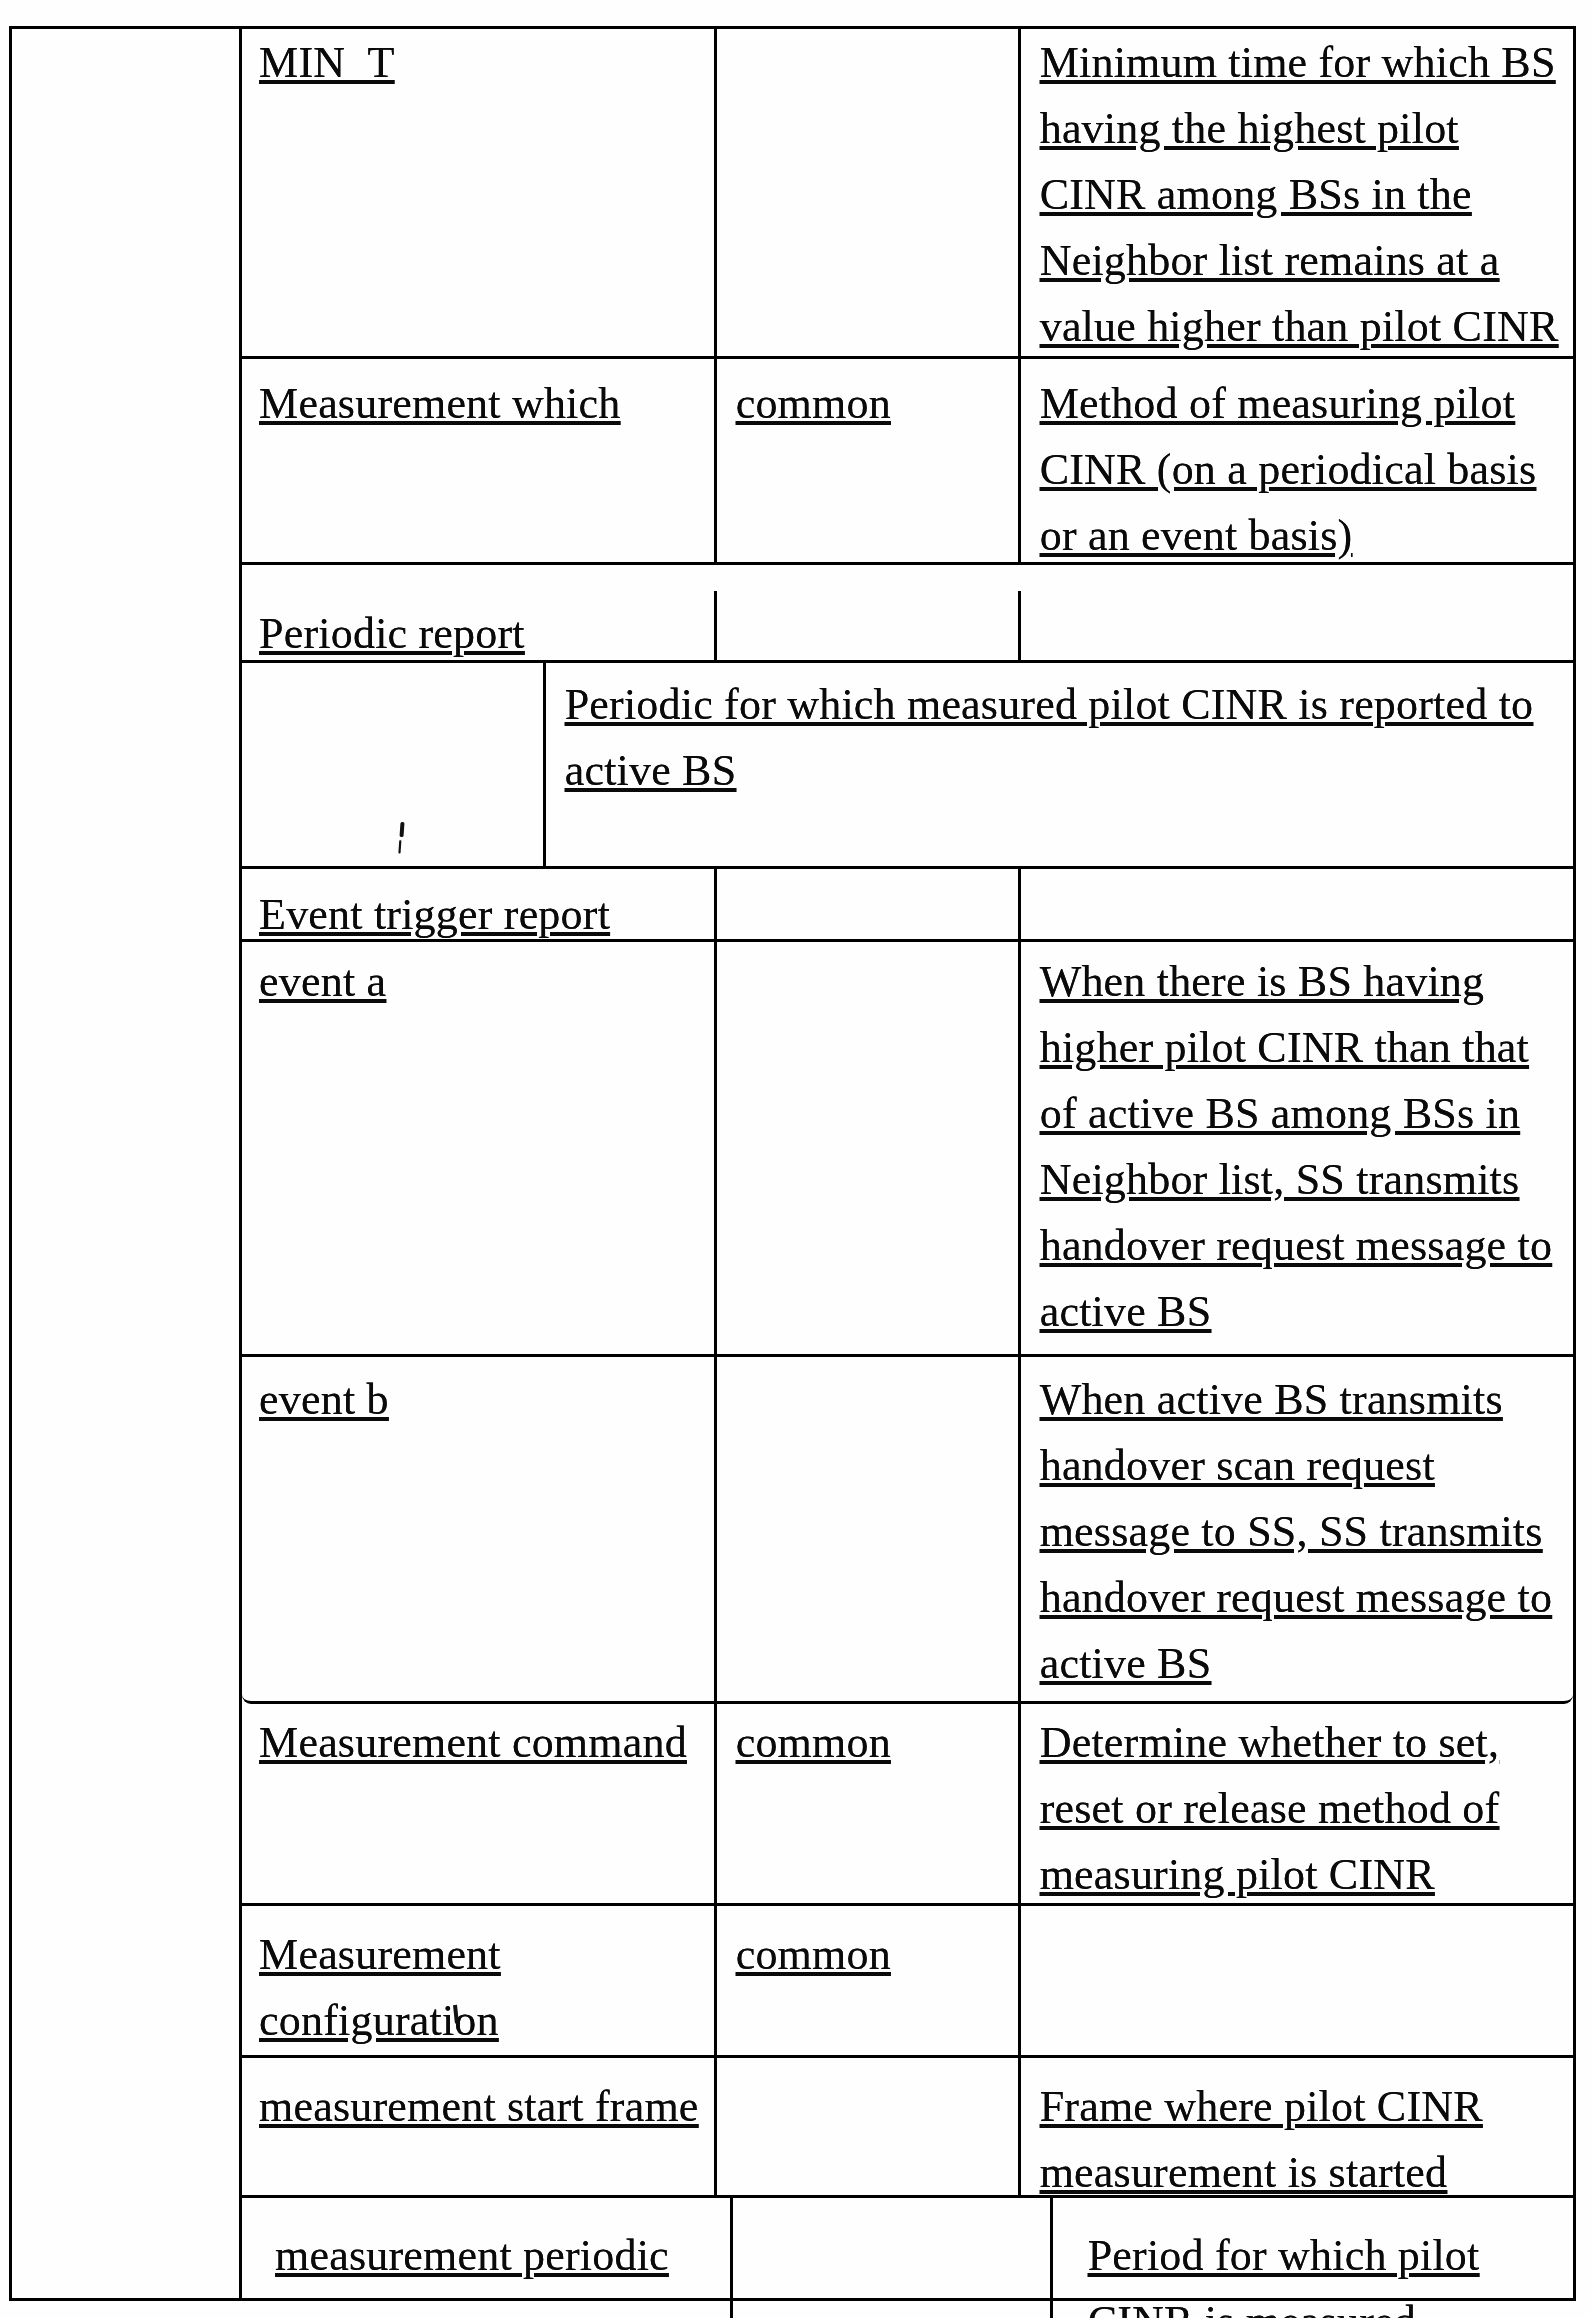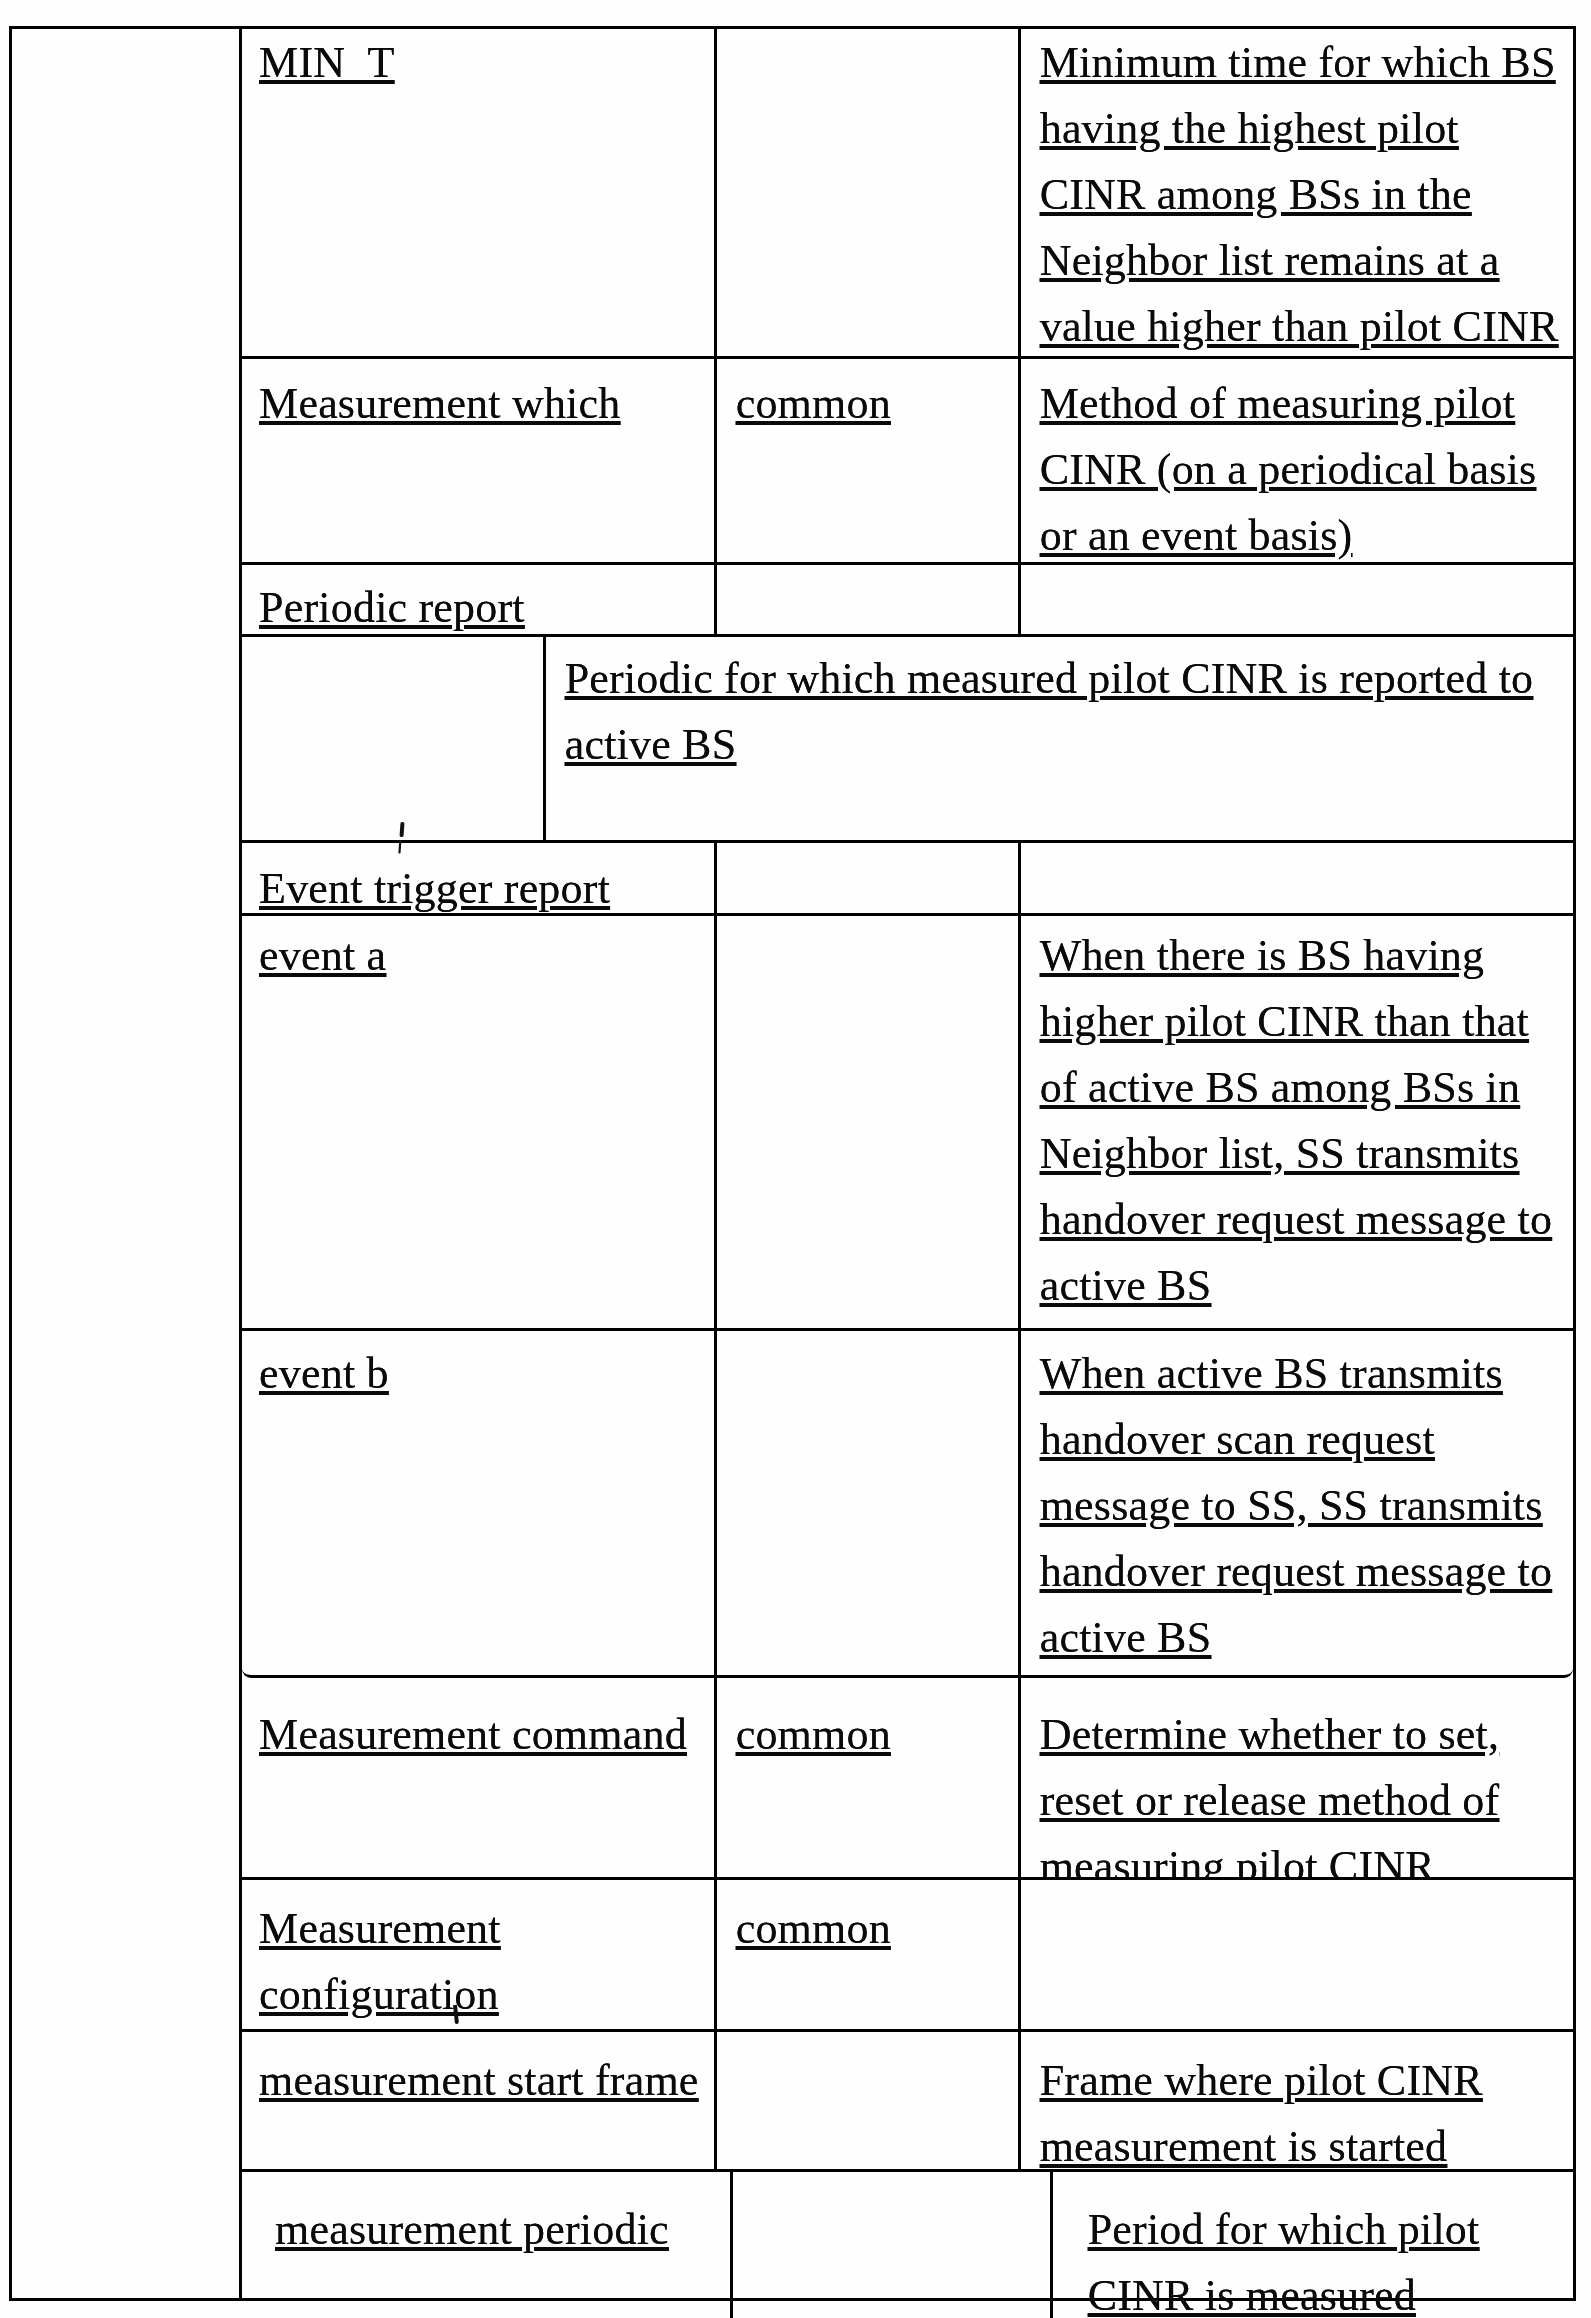--- a/index.html
+++ b/index.html
@@ -55,26 +55,26 @@
     border-right: 3.5px solid #000;
     padding: 0 5.2px 0 19px;
   }
   .c-desc {
     flex: 1 1 auto;
     padding: 0 0 0 19px;
   }
   
   .r1  { height: 330px; } .r1  .cell { padding-top: 0.9px; }
   .r2  { height: 206px; } .r2  .cell { padding-top: 12.2px; }
-  .r3  { height: 72px;  } .r3  .cell { padding-top: 9.6px; }
+  .r3  { height: 72px; margin-top: 26px;  } .r3  .cell { padding-top: 9.6px; }
   .r4  { height: 206px; } .r4  .cell { padding-top: 8.7px; }
   .r5  { height: 73px;  } .r5  .cell { padding-top: 13px; }
   .r6  { height: 415px; } .r6  .cell { padding-top: 7px; }
   .r7  { height: 347px; border-radius: 9px; } .r7  .cell { padding-top: 9.6px; }
-  .r8  { height: 202px; } .r8  .cell { padding-top: 24px; }
+  .r8  { height: 202px; } .r8  .cell { padding-top: 6px; }
   .r9  { height: 152px; } .r9  .cell { padding-top: 15.7px; }
   .r10 { height: 140px; } .r10 .cell { padding-top: 16px; }
   .r11 .cell { padding-top: 25px; margin-left: 16px; }
   
   .artifact {
     position: absolute;
     background: #111;
   }
   .artifact-tick {
     left: 400px; top: 822px;

